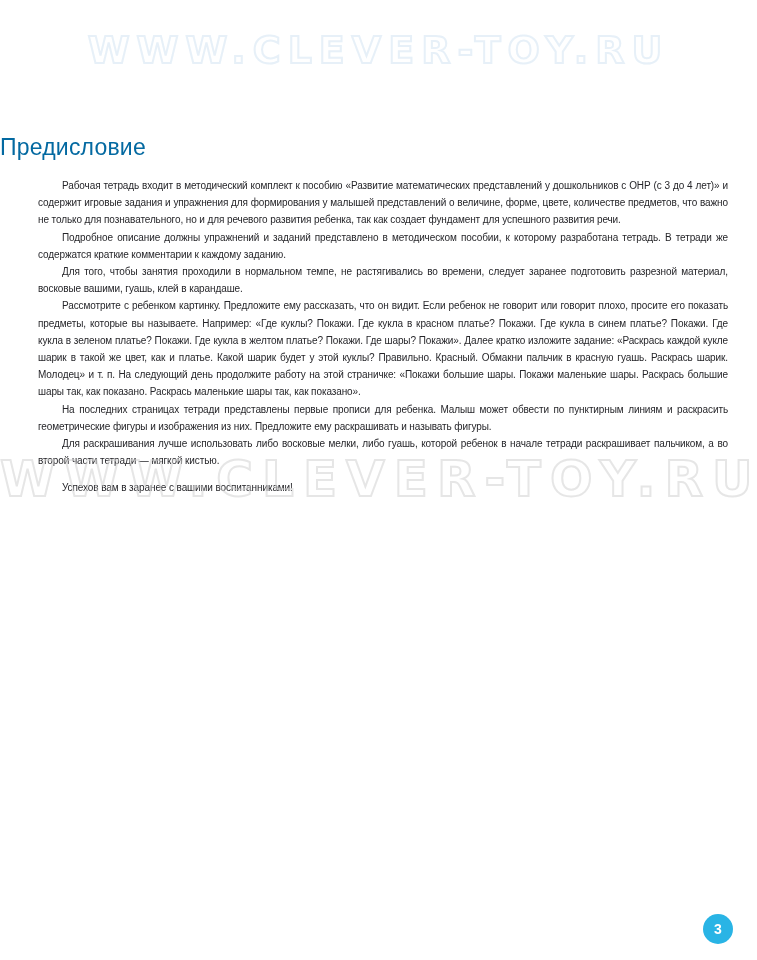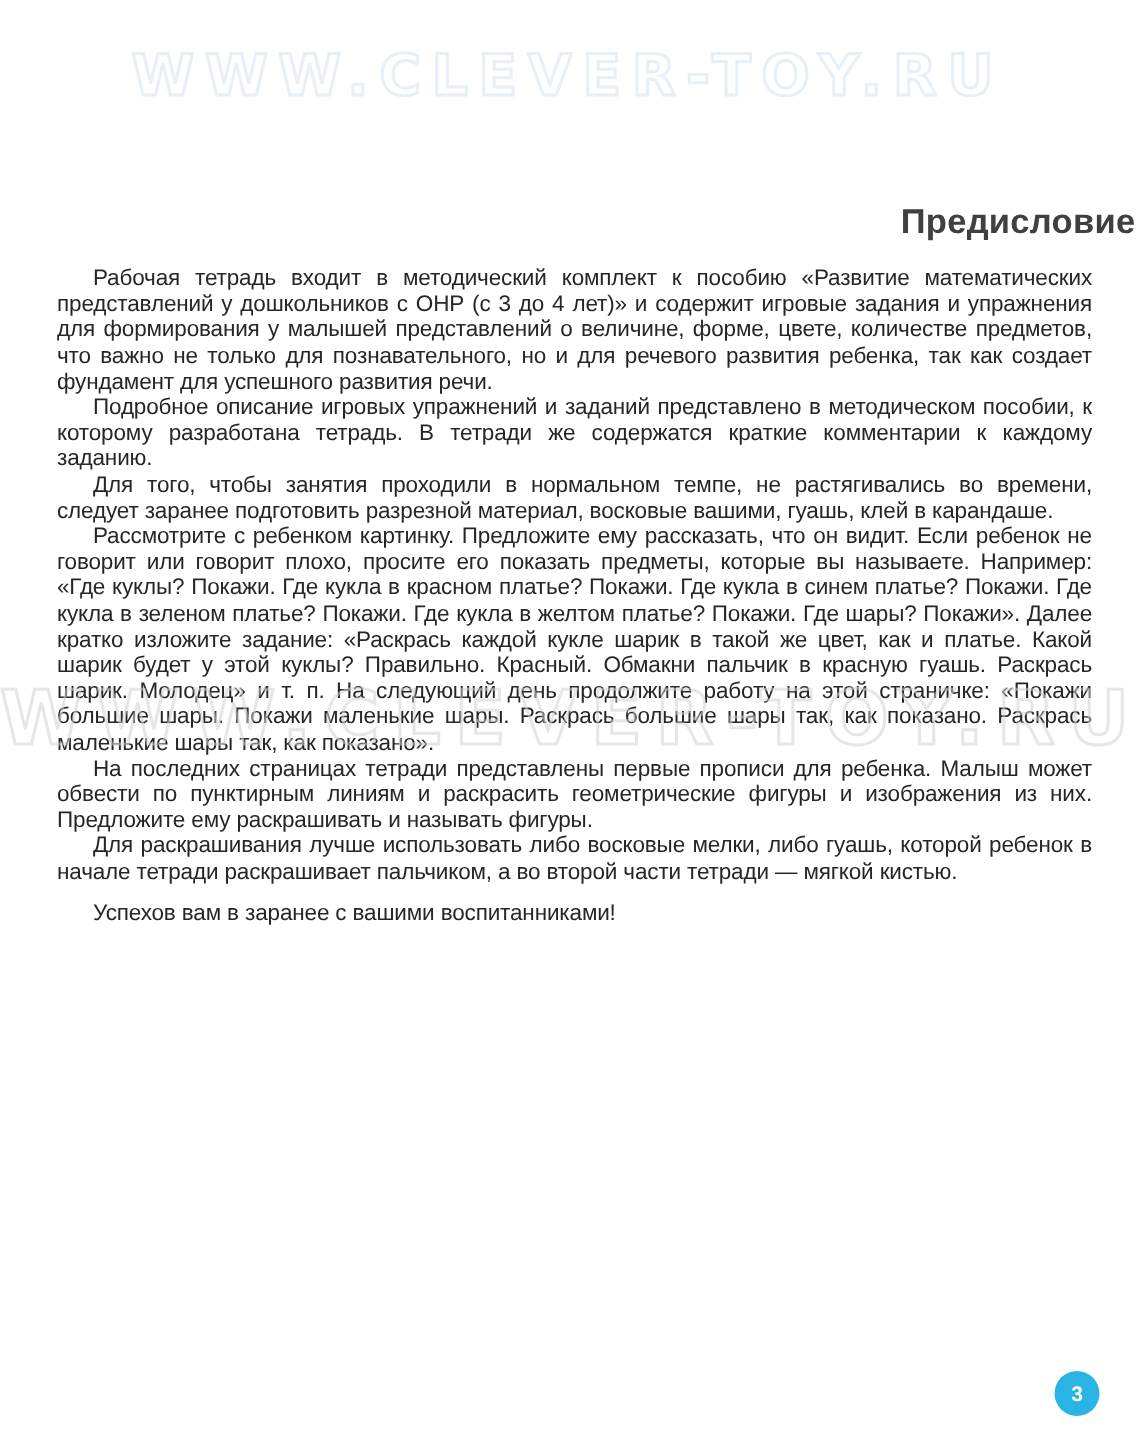--- a/index.html
+++ b/index.html
@@ -6,35 +6,35 @@
   .page{
     position:relative;
     width:757px;height:960px;
     background:#ffffff;
     overflow:hidden;
     font-family:"Liberation Sans",sans-serif;
   }
   .page-title{
     position:absolute;
     top:134px;left:0;right:0;
-    text-align:right;
+    text-align:left;
     font-size:23px;
-    font-weight:bold;
-    color:#404040;
+    font-weight:normal;
+    color:#0369a1;
     letter-spacing:0.2px;
     margin:0;
   }
   .body-text{
     position:absolute;
     top:177px;left:38px;right:29px;
     z-index:1;
   }
   .body-text p{
     margin:0;
-    font-size:15px;
+    font-size:10px;
     line-height:17.2px;
     text-align:justify;
     text-indent:24px;
     color:#26262a;
     letter-spacing:-0.1px;
   }
   .body-text p.closing{
     margin-top:10px;
     text-align:left;
   }
@@ -83,21 +83,21 @@
 <body>
 
 <div class="page">
 
   <div class="watermark top">www.clever-toy.ru</div>
 
   <h1 class="page-title">Предисловие</h1>
 
   <div class="body-text">
     <p>Рабочая тетрадь входит в методический комплект к пособию «Развитие математических представлений у дошкольников с ОНР (с 3 до 4 лет)» и содержит игровые задания и упражнения для формирования у малышей представлений о величине, форме, цвете, количестве предметов, что важно не только для познавательного, но и для речевого развития ребенка, так как создает фундамент для успешного развития речи.</p>
-    <p>Подробное описание игровых упражнений и заданий представлено в методическом пособии, к которому разработана тетрадь. В тетради же содержатся краткие комментарии к каждому заданию.</p>
+    <p>Подробное описание должны упражнений и заданий представлено в методическом пособии, к которому разработана тетрадь. В тетради же содержатся краткие комментарии к каждому заданию.</p>
     <p>Для того, чтобы занятия проходили в нормальном темпе, не растягивались во времени, следует заранее подготовить разрезной материал, восковые вашими, гуашь, клей в карандаше.</p>
     <p>Рассмотрите с ребенком картинку. Предложите ему рассказать, что он видит. Если ребенок не говорит или говорит плохо, просите его показать предметы, которые вы называете. Например: «Где куклы? Покажи. Где кукла в красном платье? Покажи. Где кукла в синем платье? Покажи. Где кукла в зеленом платье? Покажи. Где кукла в желтом платье? Покажи. Где шары? Покажи». Далее кратко изложите задание: «Раскрась каждой кукле шарик в такой же цвет, как и платье. Какой шарик будет у этой куклы? Правильно. Красный. Обмакни пальчик в красную гуашь. Раскрась шарик. Молодец» и т. п. На следующий день продолжите работу на этой страничке: «Покажи большие шары. Покажи маленькие шары. Раскрась большие шары так, как показано. Раскрась маленькие шары так, как показано».</p>
     <p>На последних страницах тетради представлены первые прописи для ребенка. Малыш может обвести по пунктирным линиям и раскрасить геометрические фигуры и изображения из них. Предложите ему раскрашивать и называть фигуры.</p>
     <p>Для раскрашивания лучше использовать либо восковые мелки, либо гуашь, которой ребенок в начале тетради раскрашивает пальчиком, а во второй части тетради — мягкой кистью.</p>
     <p class="closing">Успехов вам в заранее с вашими воспитанниками!</p>
   </div>
 
   <div class="watermark middle">www.clever-toy.ru</div>
 
   <div class="page-number-badge">3</div>

